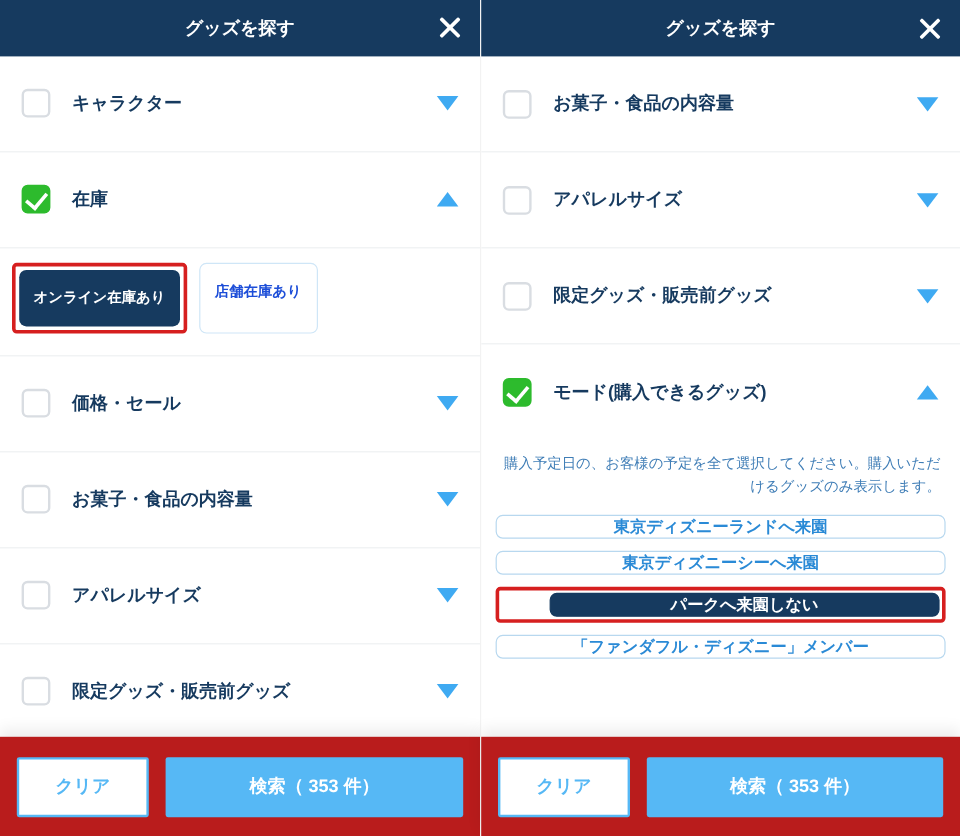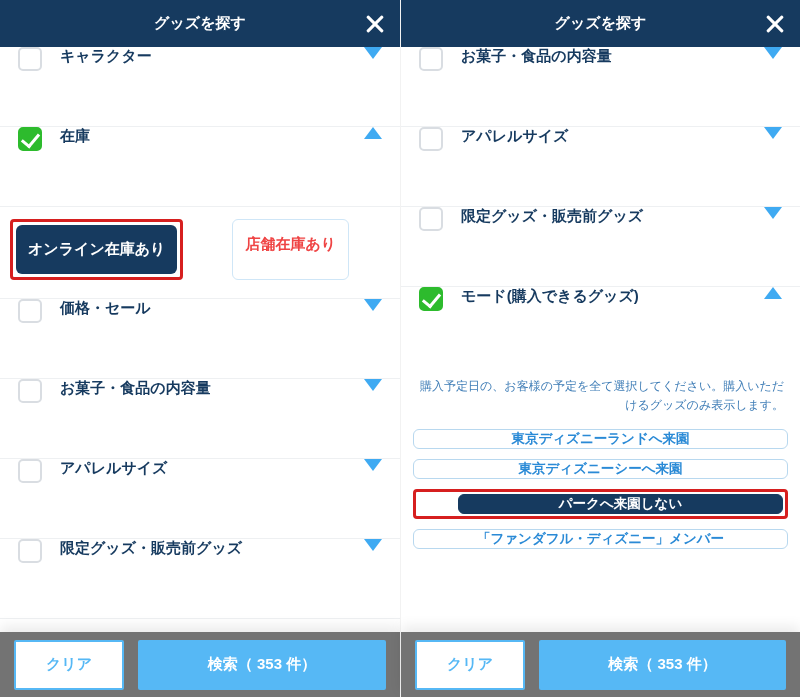--- a/index.html
+++ b/index.html
@@ -53,21 +53,21 @@
   .close-icon::before { transform: translate(-50%,-50%) rotate(45deg); }
   .close-icon::after  { transform: translate(-50%,-50%) rotate(-45deg); }
 
   .scroll {
     flex: 1 1 auto;
     overflow: hidden;
   }
 
   .row {
     display: flex;
-    align-items: flex-start;
+    align-items: center;
     padding: 0 18px;
     height: 80px;
     border-bottom: 1px solid #eef0f2;
   }
   .checkbox {
     width: 24px;
     height: 24px;
     border: 2px solid #d9dde2;
     border-radius: 5px;
     margin-right: 18px;
@@ -105,36 +105,35 @@
   .tri.down { border-top: 12px solid #3faaf2; }
   .tri.up   { border-bottom: 12px solid #3faaf2; }
 
   .chips-wrap {
     padding: 12px 10px 18px 10px;
     display: flex;
     gap: 10px;
     border-bottom: 1px solid #eef0f2;
   }
   .chip {
-    font-size: 15px;
+    font-size: 12px;
     font-weight: 700;
     padding: 15px 12px;
     border-radius: 6px;
     text-align: center;
     cursor: pointer;
   }
   .chip.filled {
     background: #163a5f;
     color: #fff;
   }
   .chip.outline {
-    color: #ef4444;
+    color: #1d4ed8;
     border: 1px solid #cfe6f7;
     background: #fff;
-    margin-left: 39px;
   }
   .red-box {
     border: 3px solid #d61f1f;
     border-radius: 4px;
     padding: 3px;
     display: inline-flex;
   }
 
   .note {
     color: #3f7db6;
@@ -167,22 +166,22 @@
     border-color: #163a5f;
     margin-left: 40px;
   }
   .mode-red-box {
     border: 3px solid #d61f1f;
     border-radius: 4px;
     padding: 2px;
   }
 
   .footer {
-    height: 65px;
-    background: #737373;
+    height: 83px;
+    background: #b91c1c;
     box-shadow: 0 -6px 12px rgba(0,0,0,0.08);
     display: flex;
     align-items: center;
     padding: 0 14px;
     gap: 14px;
   }
   .btn-clear {
     flex: 0 0 110px;
     height: 50px;
     border: 2px solid #56b8f5;

